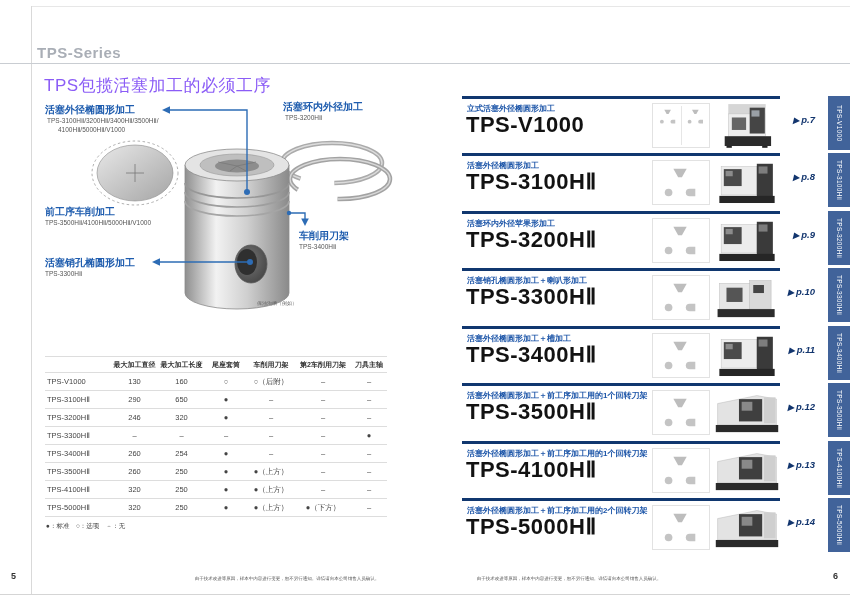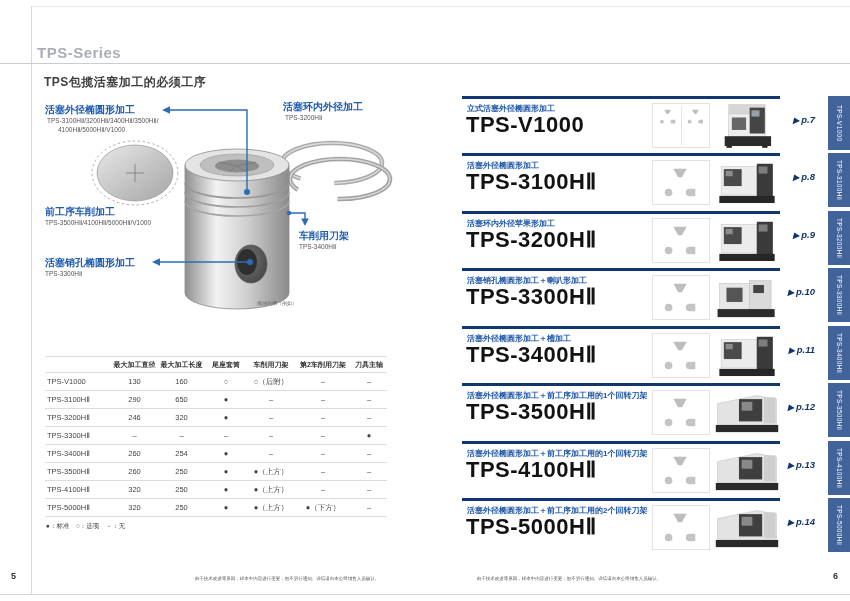--- a/index.html
+++ b/index.html
@@ -7,21 +7,21 @@
   body { font-family:"Liberation Sans", sans-serif; }
   .sheet { position:relative; width:850px; height:601px; background:#fff; overflow:hidden; margin:0 auto; }
 
   
   .rule-top-edge { position:absolute; left:31px; top:6px; width:819px; height:1px; background:#e7e7e7; }
   .rule-left-edge { position:absolute; left:31px; top:6px; width:1px; height:588px; background:#d9d9d9; }
   .rule-header { position:absolute; left:0; top:63px; width:850px; height:1px; background:#c9cdd2; }
   .rule-bottom-edge { position:absolute; left:0; top:594px; width:850px; height:1px; background:#d5d5d5; }
 
   .series-label { position:absolute; left:37px; top:44px; font-size:15px; font-weight:bold; color:#a9aeb6; letter-spacing:.5px; }
-  .main-title { position:absolute; left:44px; top:74px; font-size:12px; font-weight:bold; color:#404040; letter-spacing:.5px; }
+  .main-title { position:absolute; left:44px; top:74px; font-size:17px; font-weight:normal; color:#8b5cf6; letter-spacing:.5px; }
 
   
   .dlabel { position:absolute; font-weight:bold; color:#1e5cae; font-size:10px; white-space:nowrap; }
   .dsub { position:absolute; font-size:6.5px; color:#555; white-space:nowrap; }
   .dcaption { position:absolute; font-size:5px; color:#666; white-space:nowrap; }
   .diagram-svg { position:absolute; left:0; top:63px; width:460px; height:290px; }
 
   
   .spec-table { position:absolute; left:45px; top:356px; width:342px; display:grid;
     grid-template-columns:66px 47px 47px 42px 48px 56px 36px; border-top:1px solid #ddd; }

